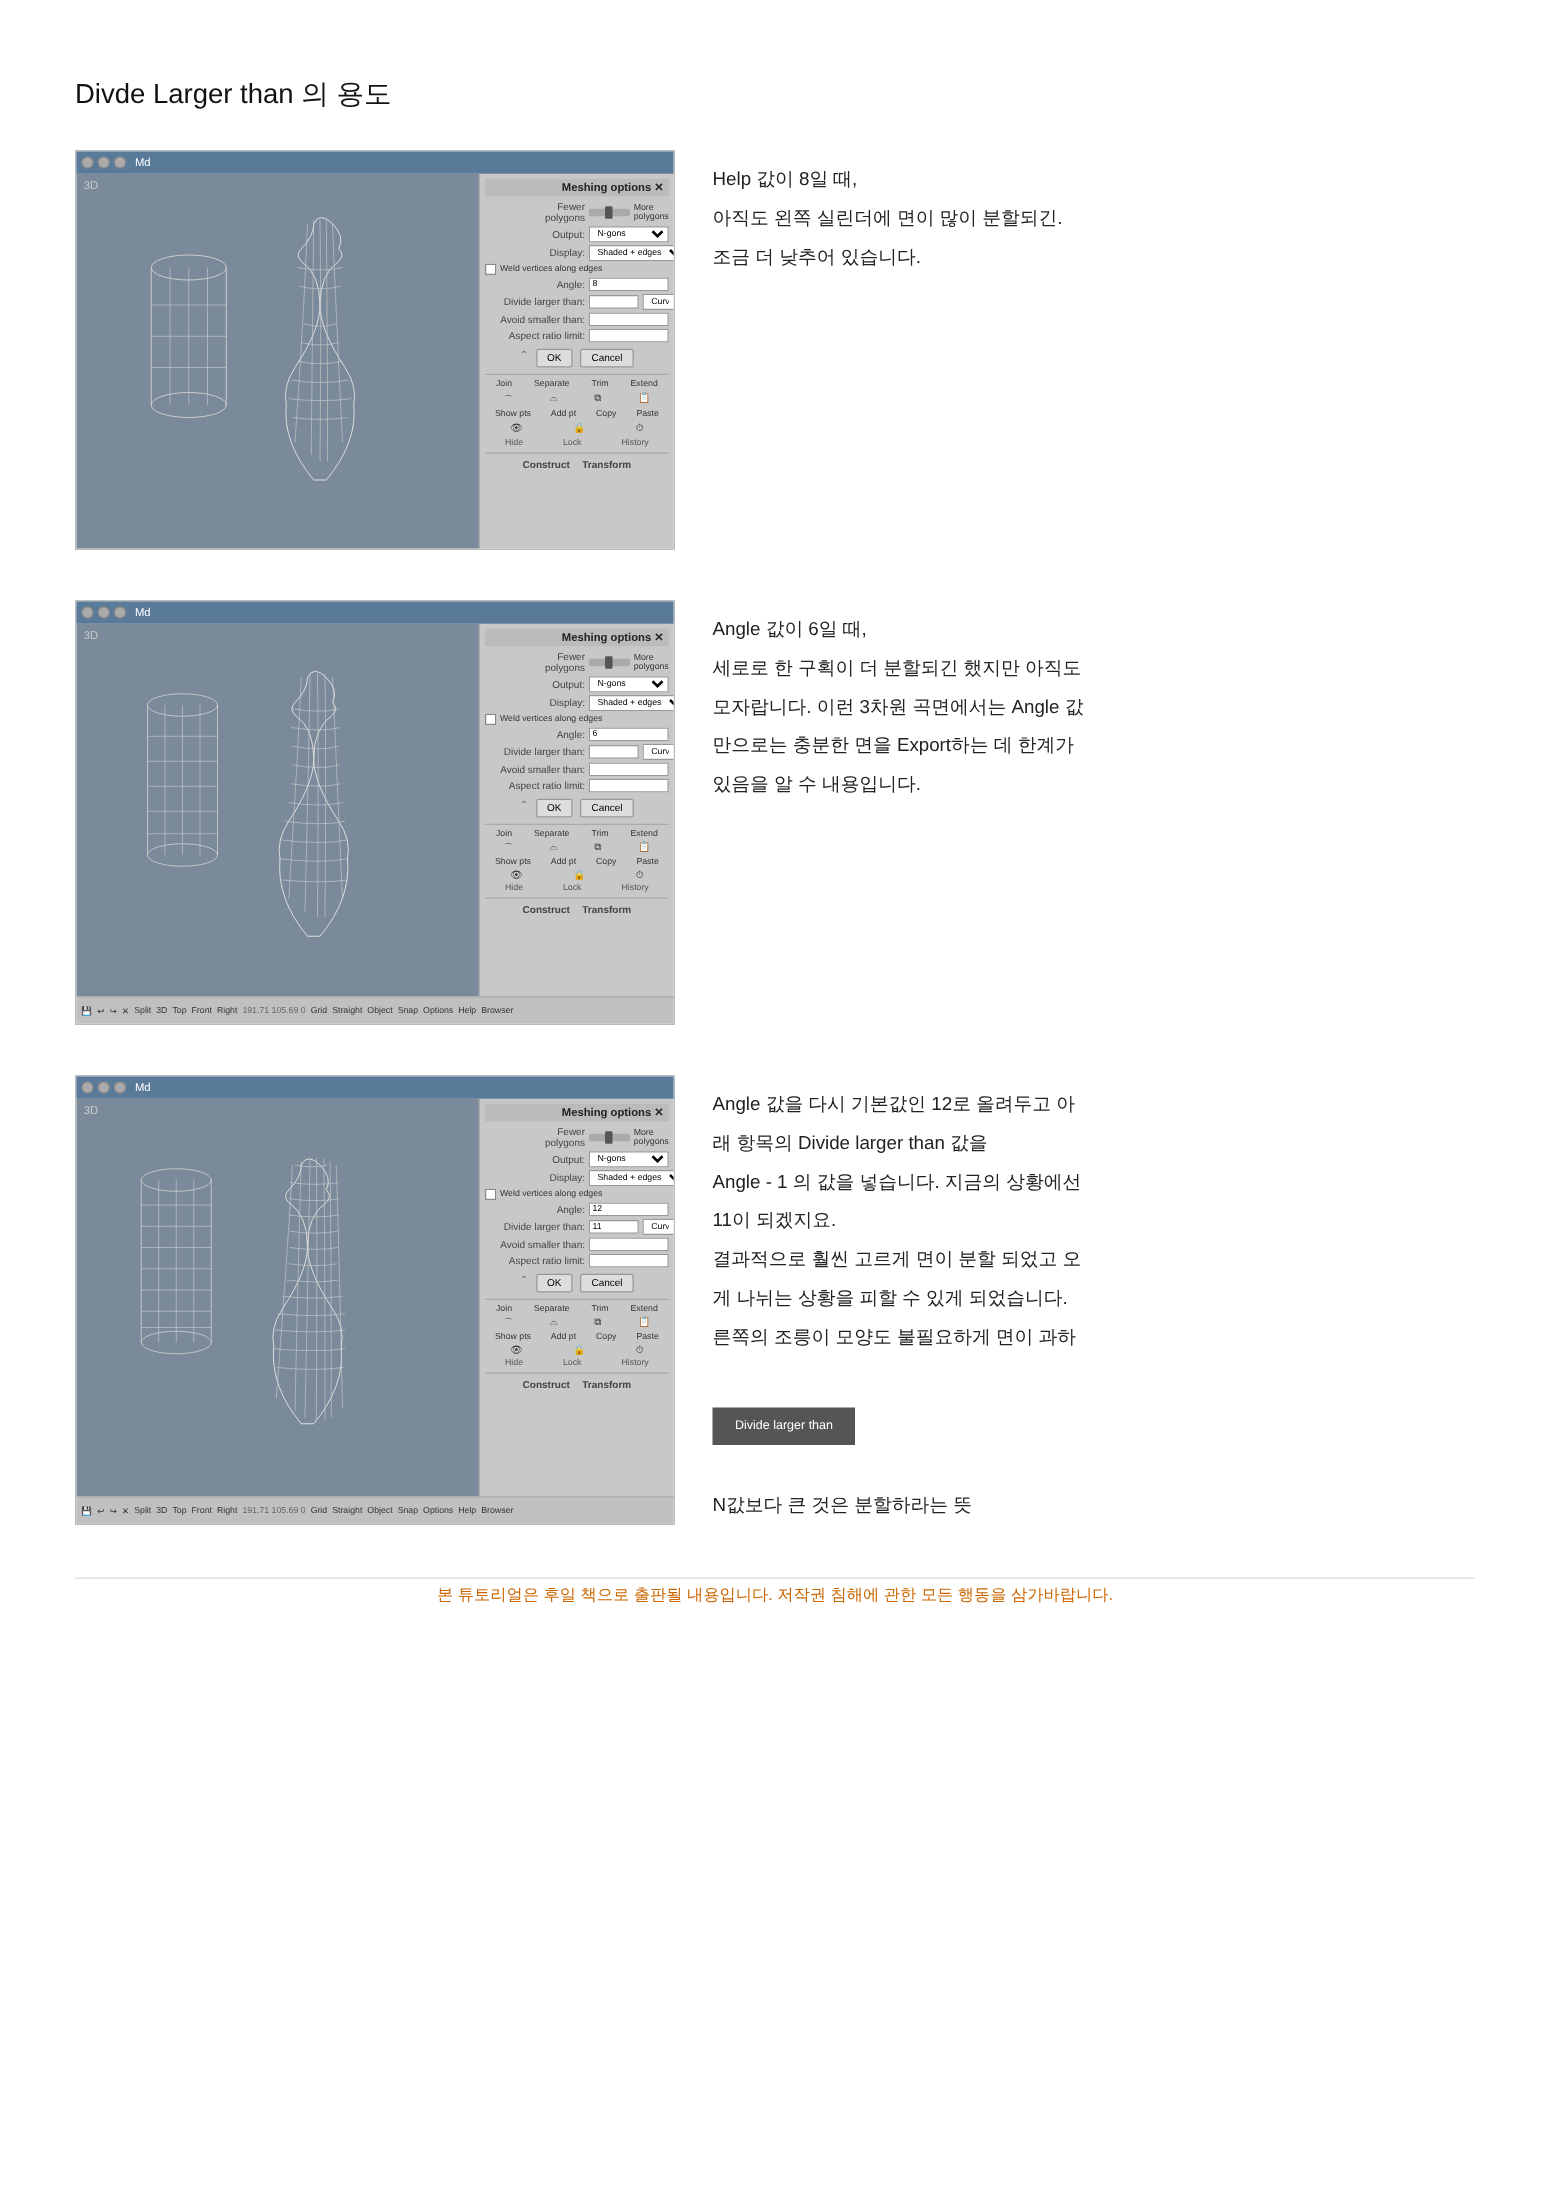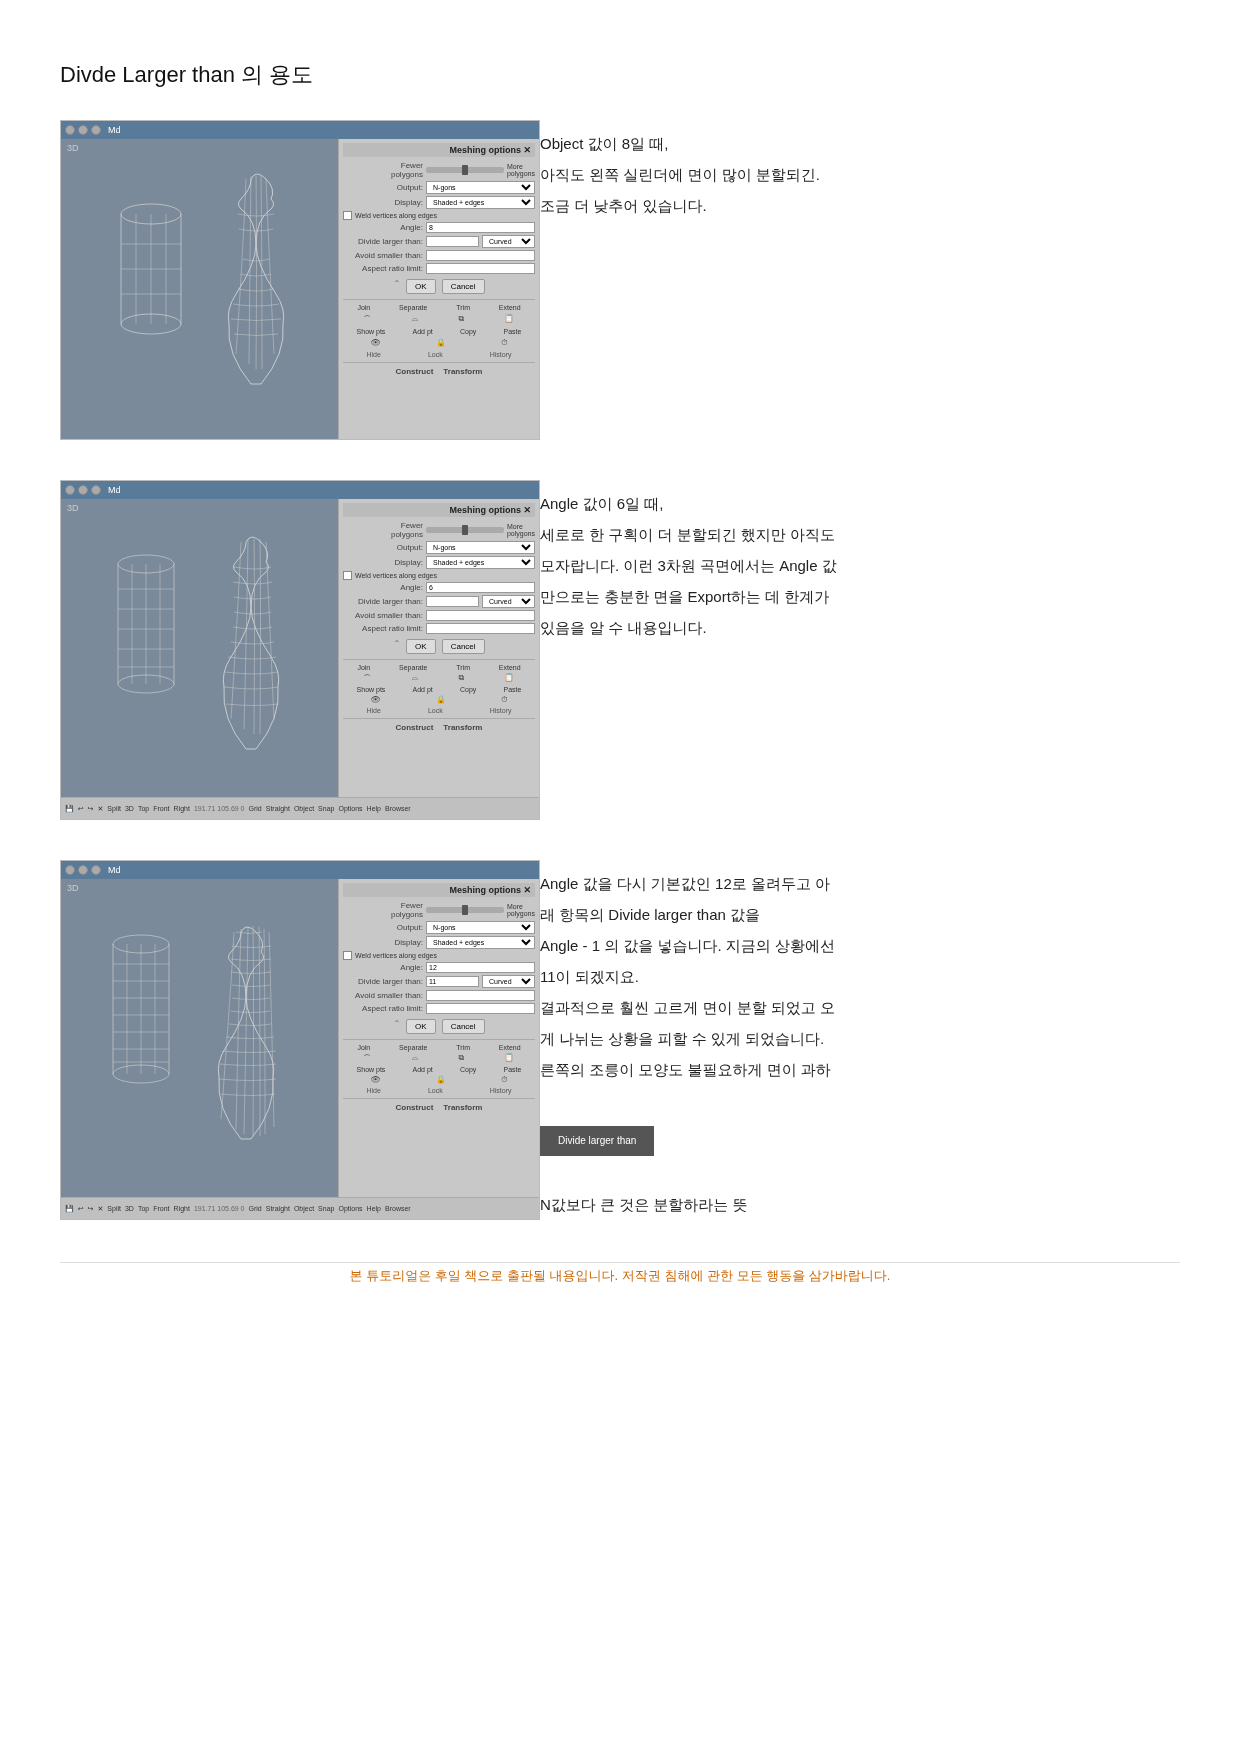--- a/index.html
+++ b/index.html
@@ -19,20 +19,21 @@
       font-weight: normal;
       margin-bottom: 30px;
       color: #111;
     }
     
     .section {
       display: flex;
       flex-direction: row;
       margin-bottom: 40px;
       align-items: flex-start;
+      gap: 30px;
     }
     .screenshot-box {
       flex: 0 0 480px;
       width: 480px;
       border: 1px solid #bbb;
       background: #e8e8e8;
       position: relative;
       overflow: hidden;
     }
     .screenshot-box.tall {
@@ -93,21 +94,21 @@
       overflow: hidden;
     }
     .sw-viewport-label {
       position: absolute;
       top: 4px;
       left: 6px;
       font-size: 9px;
       color: #ccc;
     }
     .sw-sidebar {
-      width: 201px;
+      width: 156px;
       background: #c8c8c8;
       border-left: 1px solid #aaa;
       padding: 4px;
       font-size: 8px;
       color: #333;
     }
     .sw-panel-title {
       font-size: 9px;
       font-weight: bold;
       color: #222;
@@ -361,21 +362,21 @@
             <div style="display:flex;justify-content:center;gap:10px;font-size:8px;font-weight:bold;color:#444;">
               <span>Construct</span>
               <span>Transform</span>
             </div>
           </div>
         </div>
       </div>
     </div>
 
     <div class="text-block">
-      <p>Object 값이 8일 때,</p>
+      <p>Help 값이 8일 때,</p>
       <p>아직도 왼쪽 실린더에 면이 많이 분할되긴.</p>
       <p>조금 더 낮추어 있습니다.</p>
     </div>
   </div>
 
   <div class="section">
 
     <div class="screenshot-box medium">
       <div class="sw-window">
         <div class="sw-titlebar">

